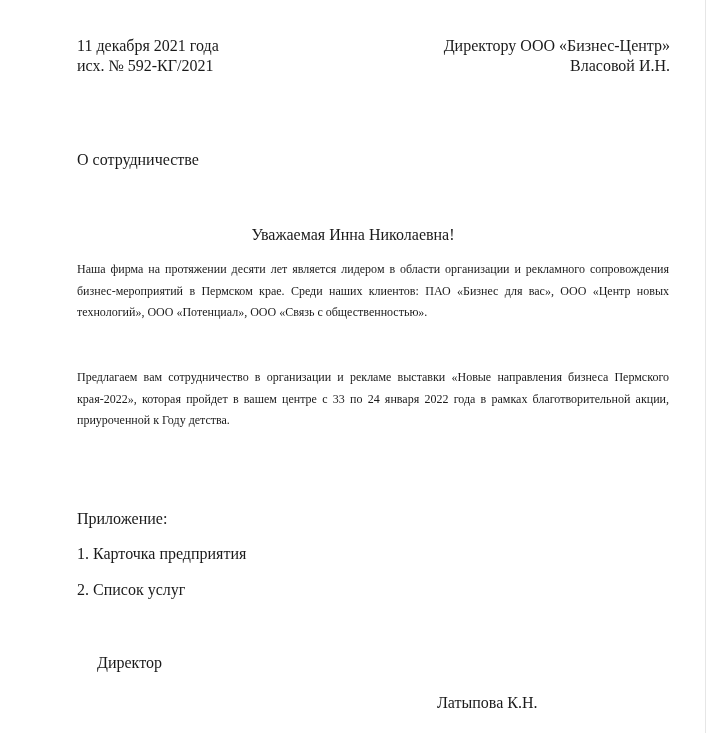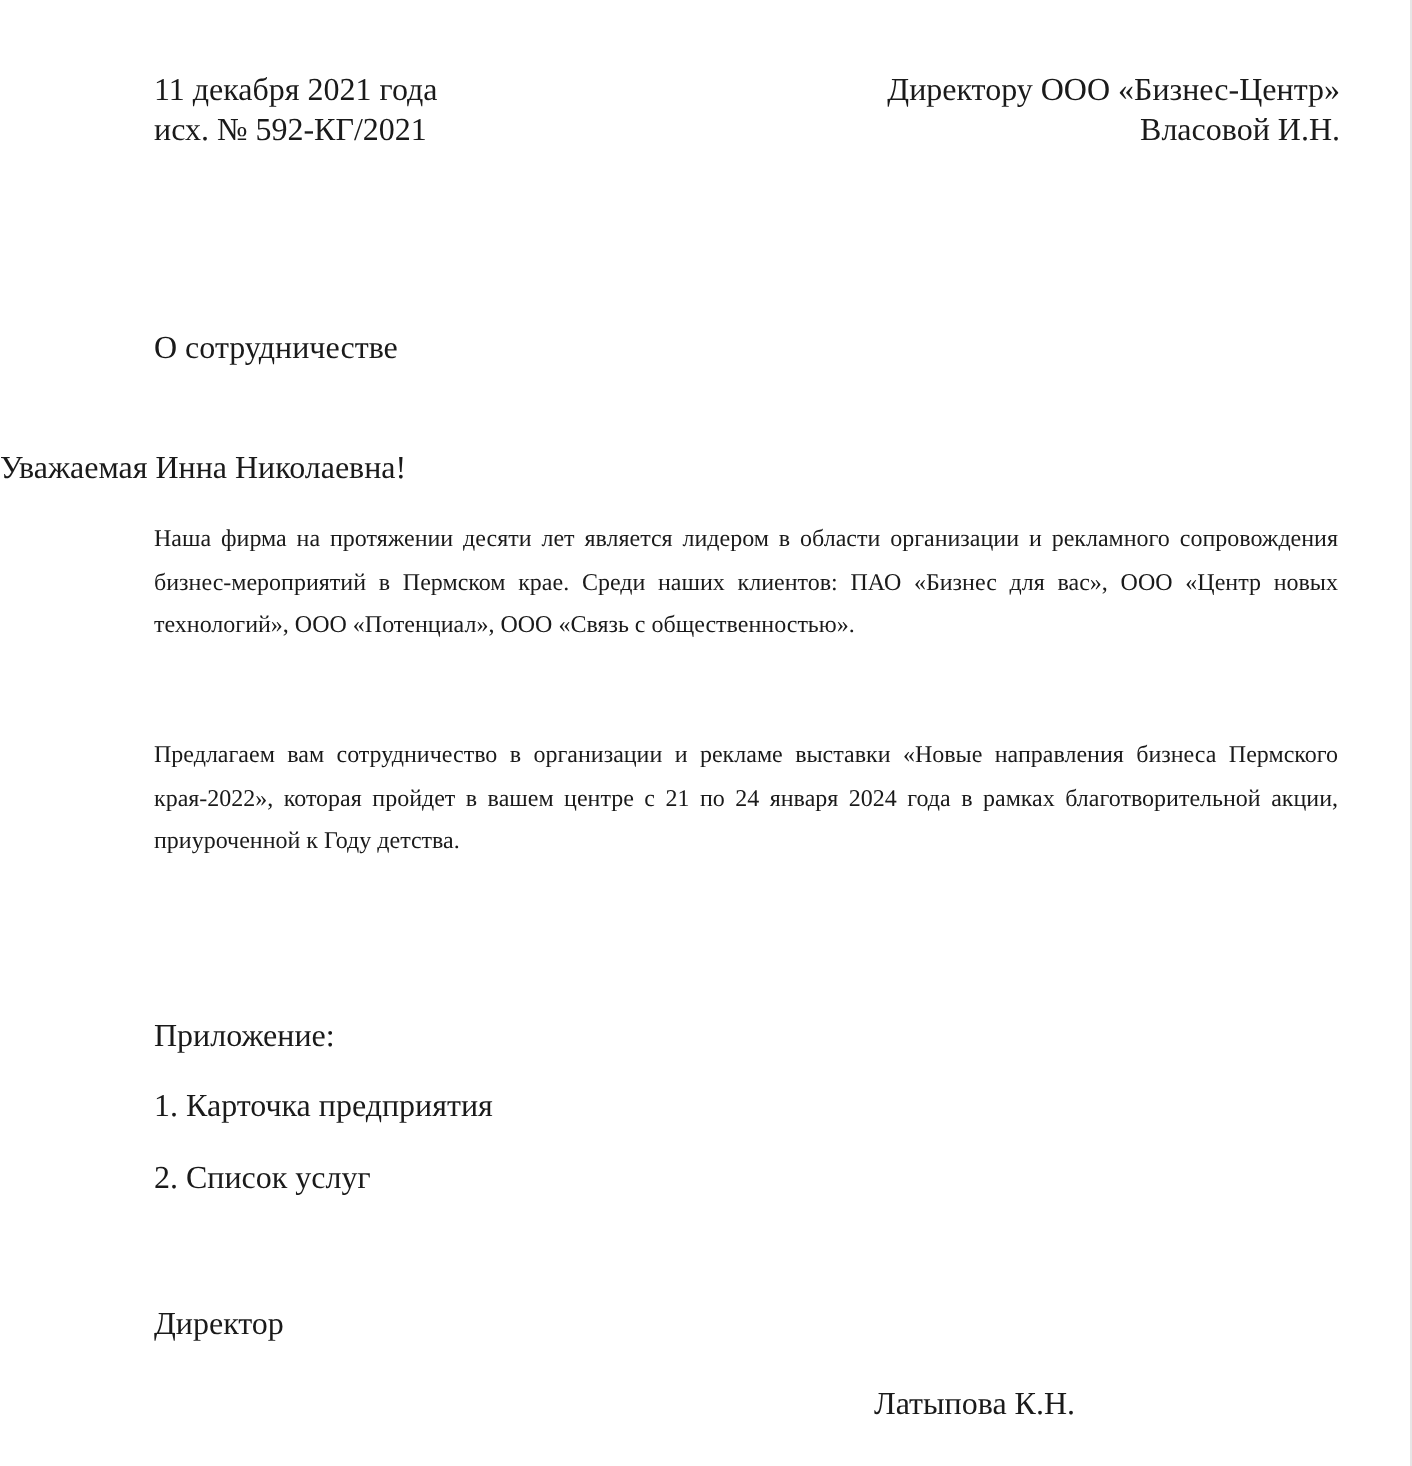--- a/index.html
+++ b/index.html
@@ -23,28 +23,28 @@
 </head>
 <body>
 
 <div>
   <div class="abs left" style="top:36px;">11 декабря 2021 года</div>
   <div class="abs left" style="top:56px;">исх. № 592-КГ/2021</div>
 
   <div class="abs right-col" style="top:36px;">Директору ООО «Бизнес-Центр»</div>
   <div class="abs right-col" style="top:56px;">Власовой И.Н.</div>
 
-  <div class="abs left" style="top:165px;">О сотрудничестве</div>
+  <div class="abs left" style="top:150px;">О сотрудничестве</div>
 
-  <div class="abs" style="top:225px; left:0; width:706px; text-align:left;">Уважаемая Инна Николаевна!</div>
+  <div class="abs" style="top:225px; left:0; width:706px; text-align:center;">Уважаемая Инна Николаевна!</div>
 
   <div class="para" style="top:259px;">Наша фирма на протяжении десяти лет является лидером в области организации и рекламного сопровождения бизнес-мероприятий в Пермском крае. Среди наших клиентов: ПАО «Бизнес для вас», ООО «Центр новых технологий», ООО «Потенциал», ООО «Связь с общественностью».</div>
-  <div class="para" style="top:367px;">Предлагаем вам сотрудничество в организации и рекламе выставки «Новые направления бизнеса Пермского края-2022», которая пройдет в вашем центре с 21 по 24 января 2024 года в рамках благотворительной акции, приуроченной к Году детства.</div>
+  <div class="para" style="top:367px;">Предлагаем вам сотрудничество в организации и рекламе выставки «Новые направления бизнеса Пермского края-2022», которая пройдет в вашем центре с 33 по 24 января 2022 года в рамках благотворительной акции, приуроченной к Году детства.</div>
 
   <div class="abs left" style="top:509px;">Приложение:</div>
   <div class="abs left" style="top:544px;">1. Карточка предприятия</div>
   <div class="abs left" style="top:580px;">2. Список услуг</div>
 
-  <div class="abs left" style="top:653px;">Директор</div>
+  <div class="abs left" style="top:653px;margin-left:20px;">Директор</div>
   <div class="abs" style="top:653px; left:437px;margin-top:40px;">Латыпова К.Н.</div>
 
   <div class="border-right"></div>
 </div>
 
 </body></html>

